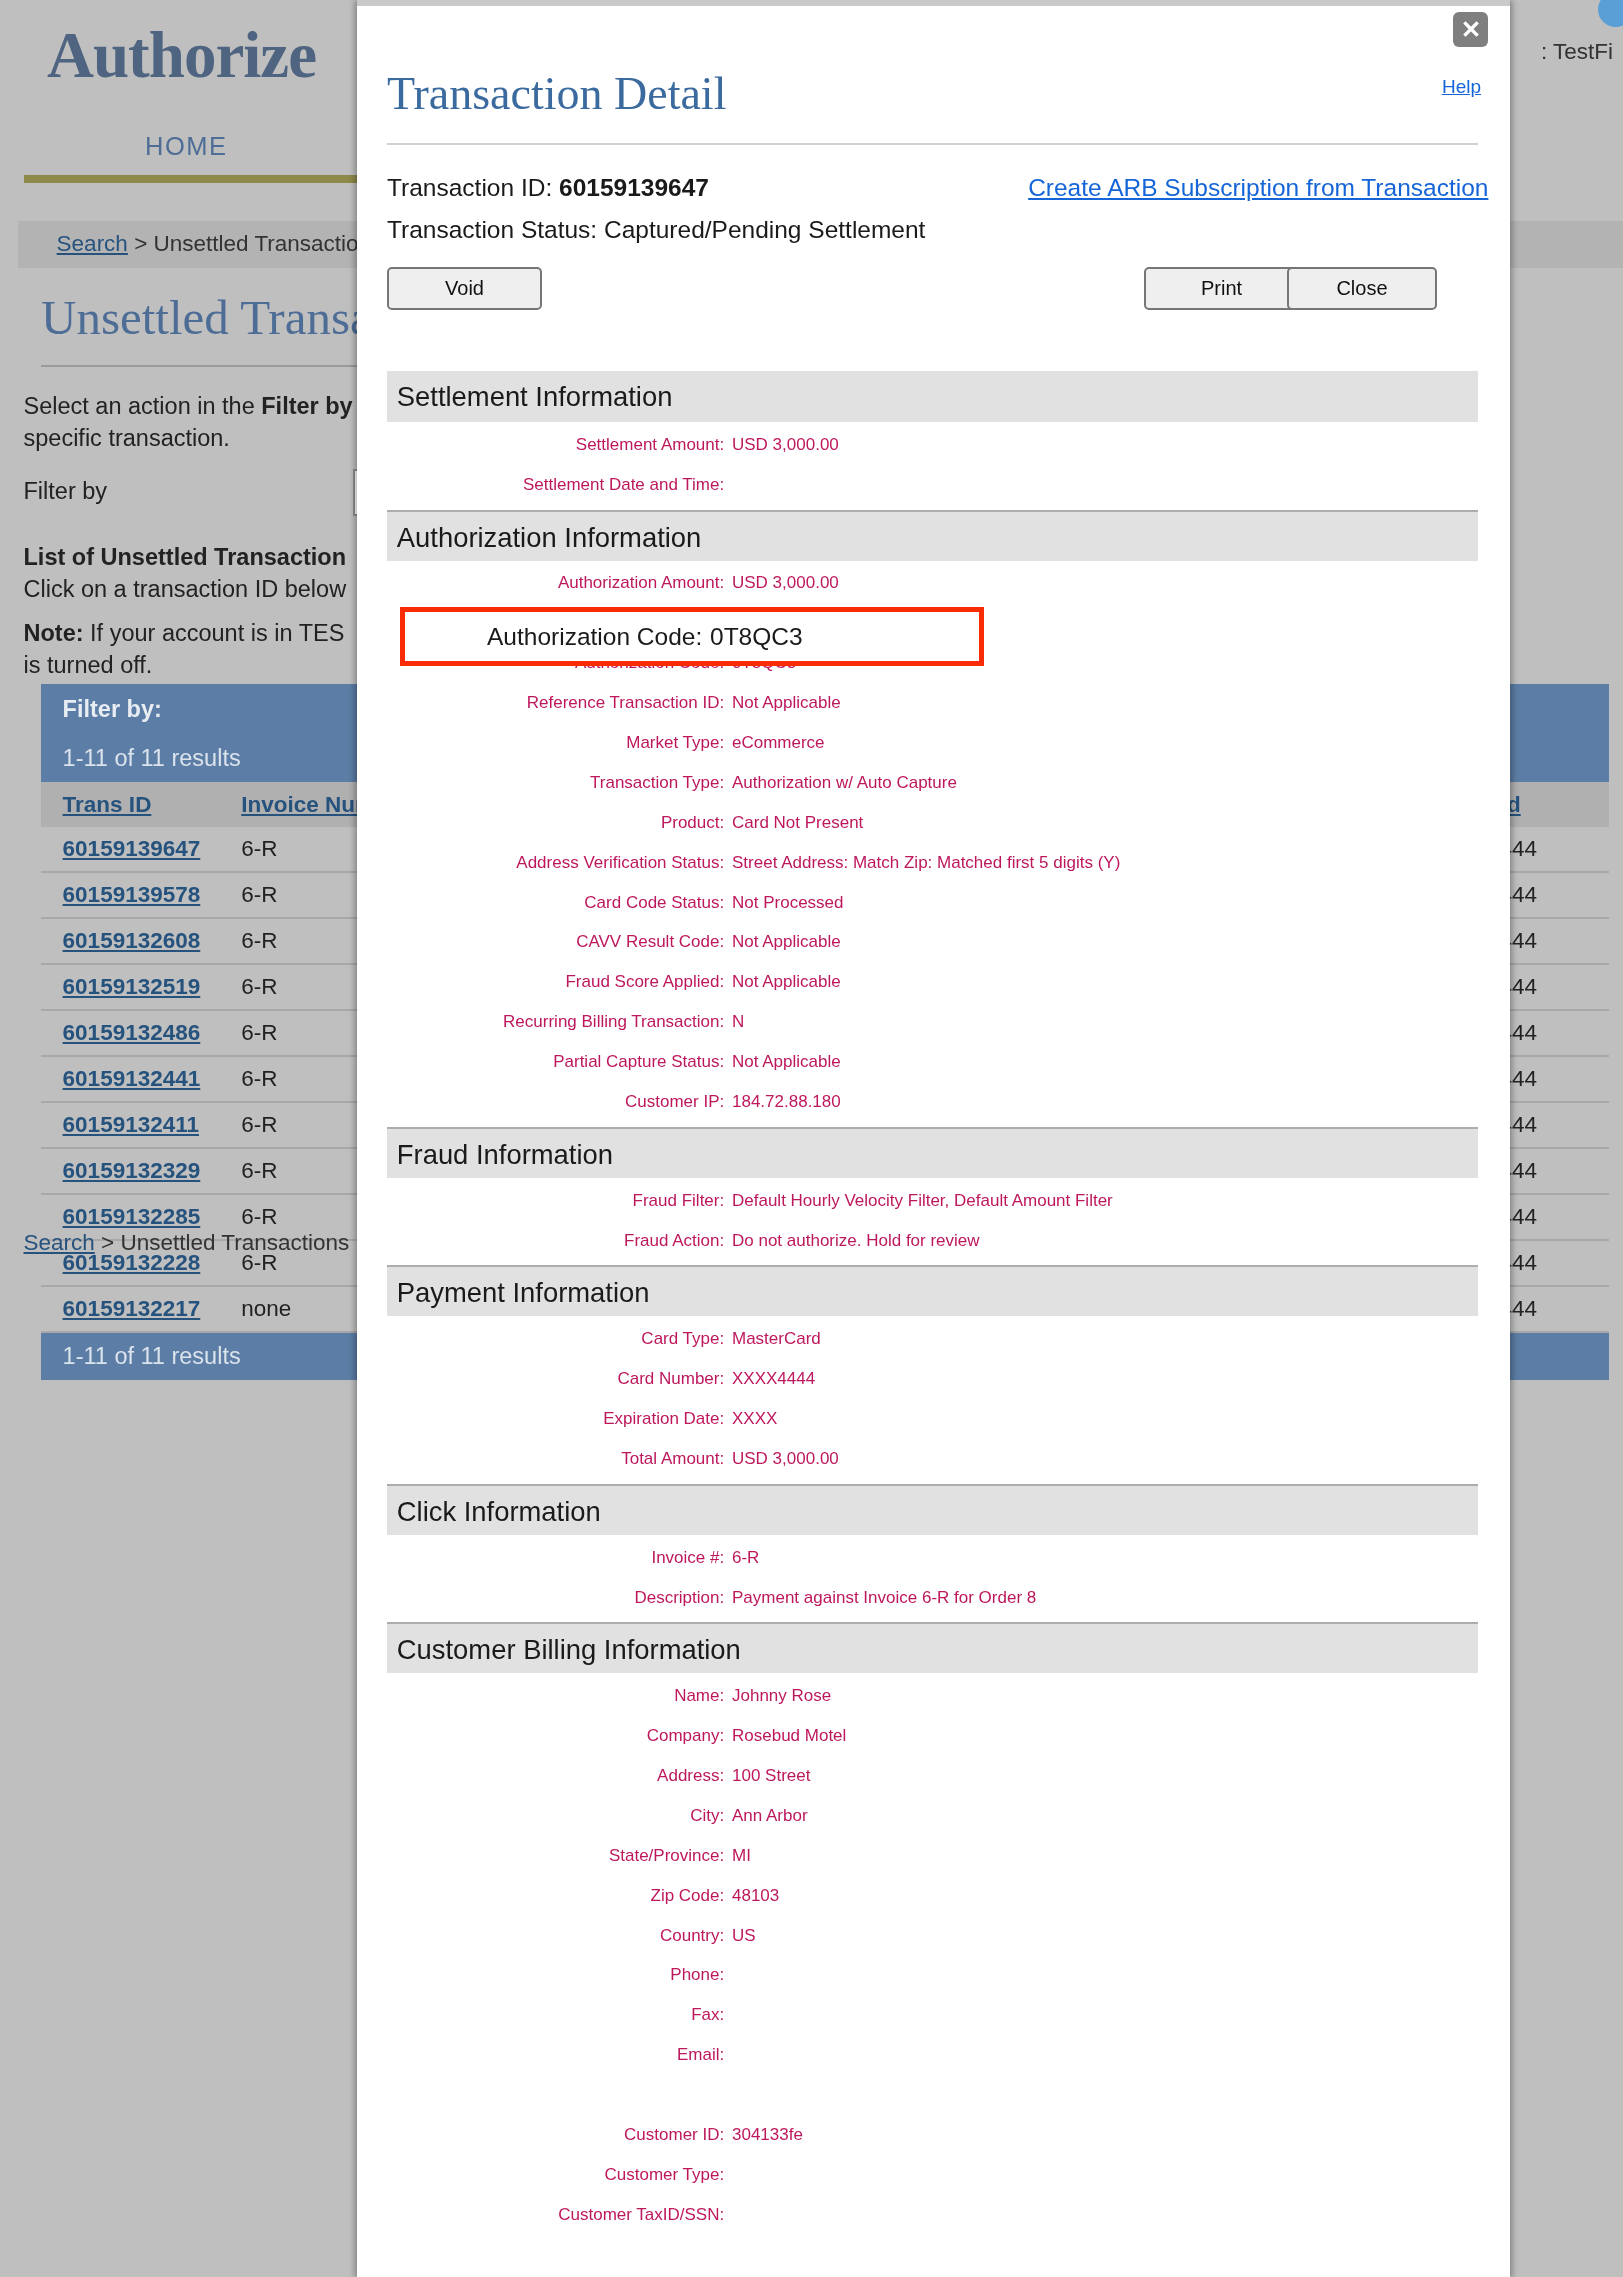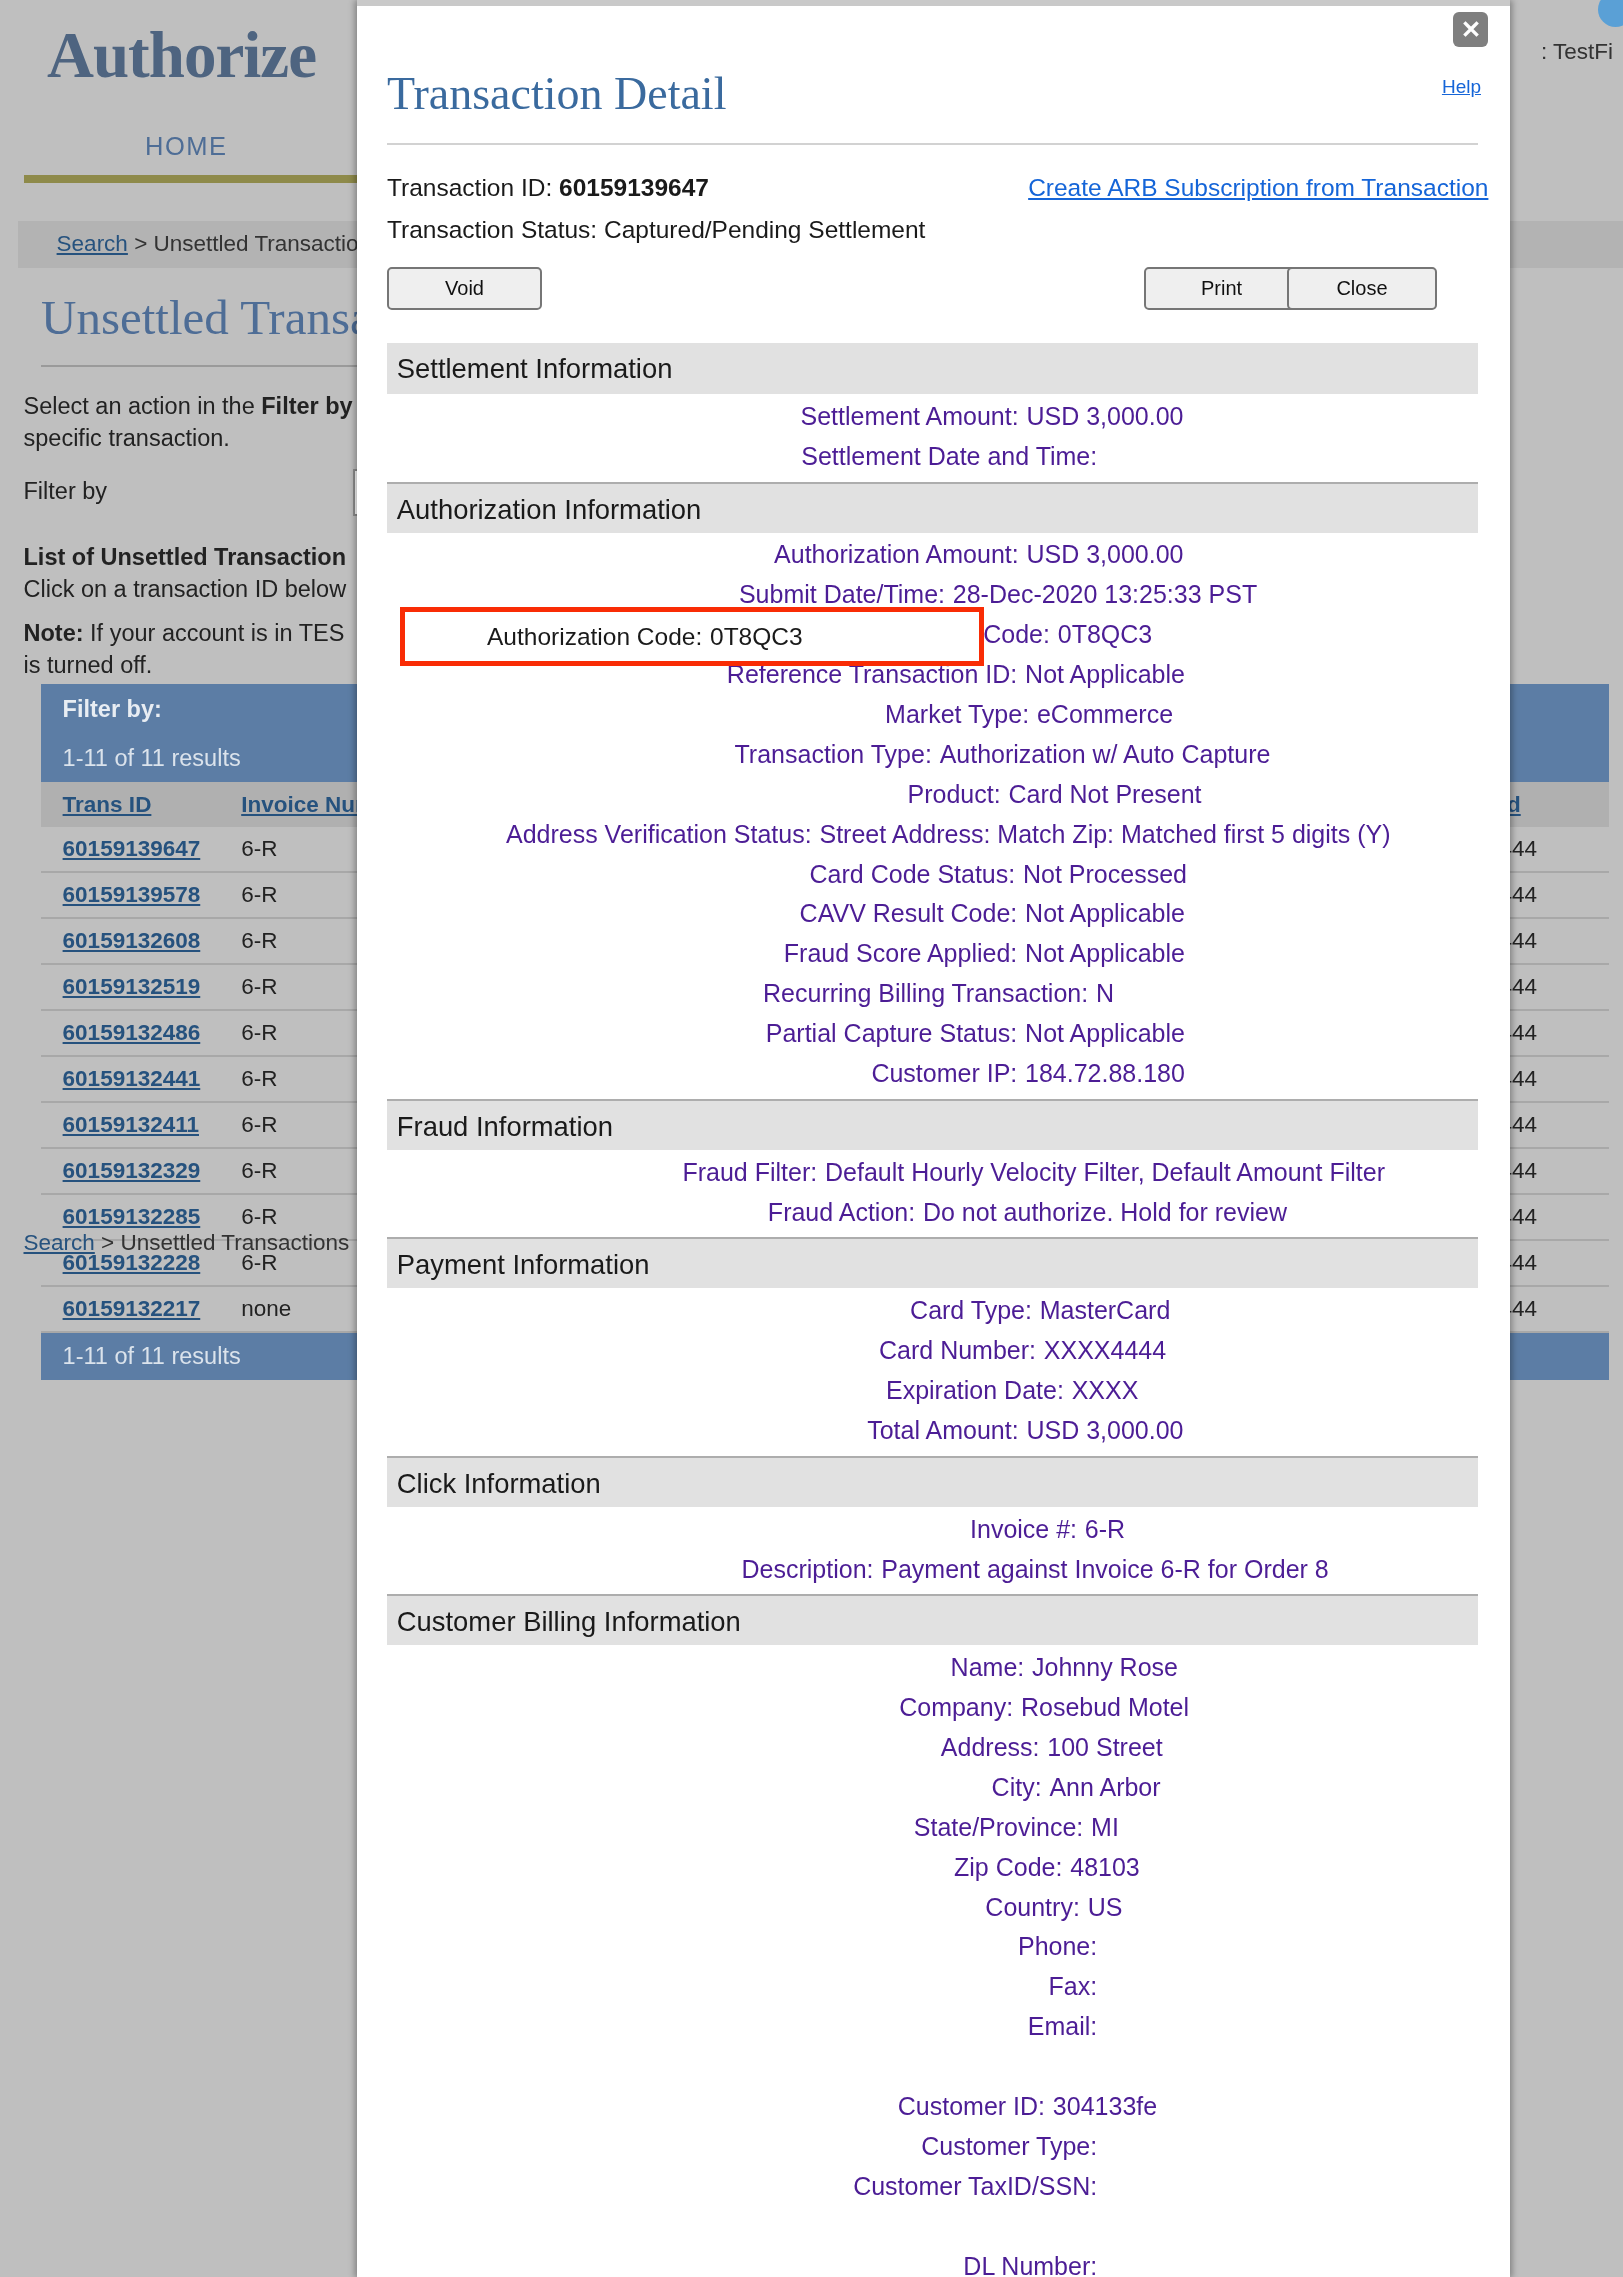--- a/index.html
+++ b/index.html
@@ -349,29 +349,28 @@
   .sec-header {
     background: #e1e1e1;
     border-top: 2.9px solid #adadad;
     height: 51px;
     font-size: 27.4px;
     color: #1a1a1a;
     line-height: 51px;
     padding-left: 9.8px;
     box-sizing: border-box;
   }
-  .sec-header.no-top { border-top: none; }
+  .sec-header.no-top { border-top: none; margin-top: 28px; }
   .kv {
     display: flex;
-    font-size: 25px;
-    color: #4c1d95;
+    font-size: 17px;
+    color: #be185d;
     line-height: 35px;
     height: 35px;
     margin-top: 4.9px;
-    justify-content: center;
   }
   .kv .k {
     width: 345px;
     text-align: right;
     padding-right: 7.8px;
     box-sizing: border-box;
     white-space: nowrap;
   }
   .kv .v { white-space: nowrap; }
   .kv.spacer { height: 35px; margin-top: 4.9px; }

